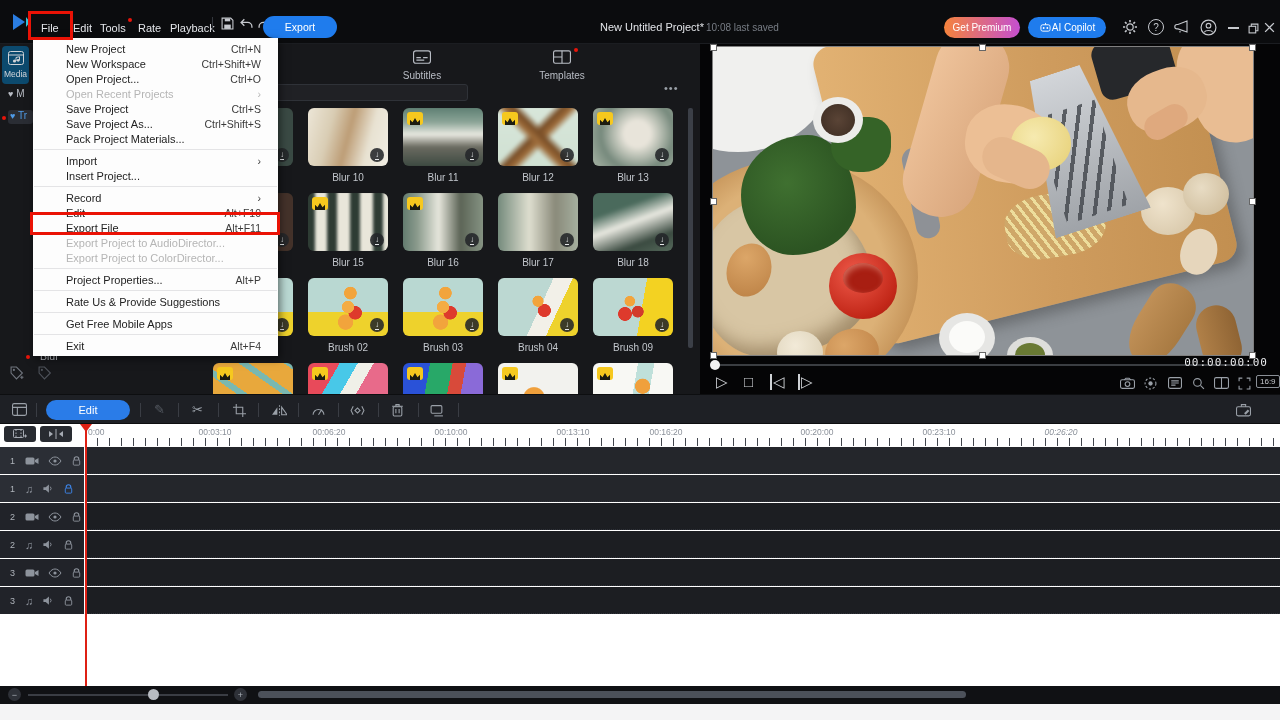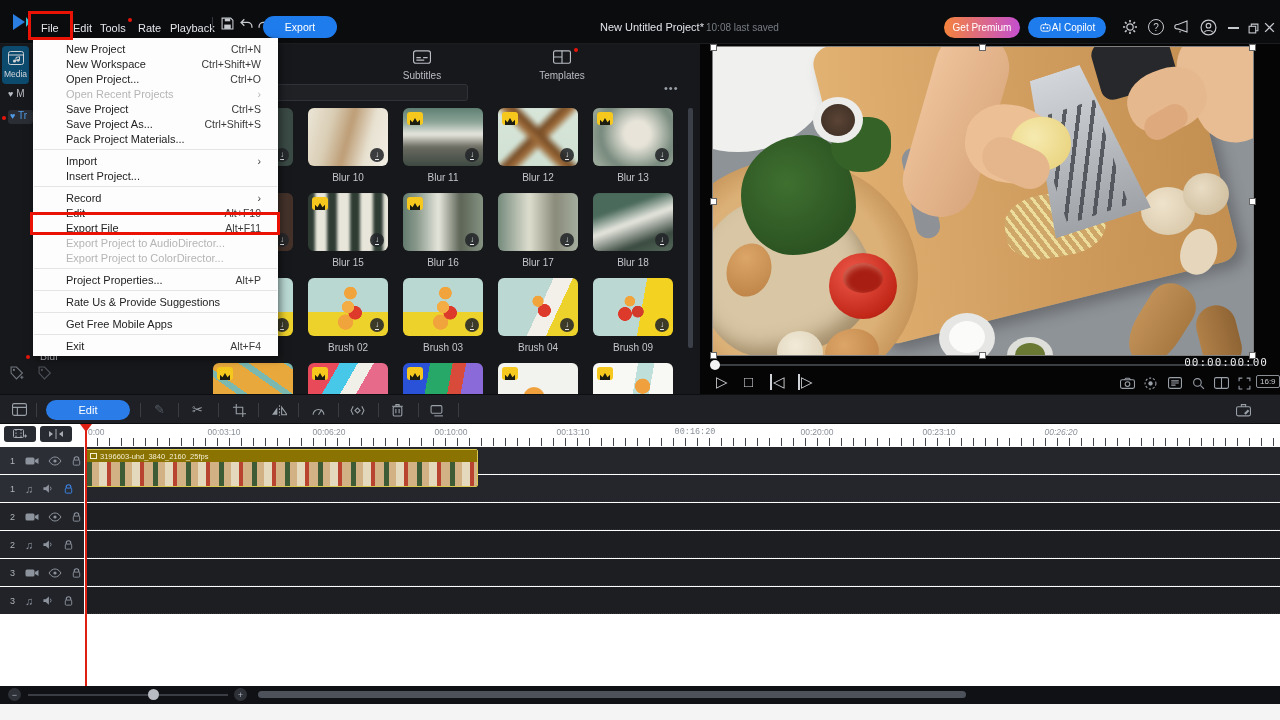--- a/index.html
+++ b/index.html
@@ -569,25 +569,25 @@
         </svg>
     </div>
     <div class="a gutter-btn" style="left:40px;top:2px;">
       <svg width="14" height="10" viewBox="0 0 14 10">
           <path d="M7 0v10" stroke="currentColor"></path>
           <path d="M0 2l4 3-4 3zM14 2l-4 3 4 3z" fill="currentColor"></path>
         </svg>
     </div>
 
     <span class="a ruler-label" style="left:88px;">0:00</span>
-    <span class="a ruler-label" style="left:224px;transform:translateX(-50%);">00:03:10</span>
+    <span class="a ruler-label" style="left:215px;transform:translateX(-50%);">00:03:10</span>
     <span class="a ruler-label" style="left:329px;transform:translateX(-50%);text-align:right;">00:06:20</span>
     <span class="a ruler-label" style="left:451px;transform:translateX(-50%);">00:10:00</span>
     <span class="a ruler-label" style="left:573px;transform:translateX(-50%);">00:13:10</span>
-    <span class="a ruler-label" style="left:695px;transform:translateX(-50%);font-family:Liberation Mono, monospace;">00:16:20</span>
+    <span class="a ruler-label" style="left:666px;transform:translateX(-50%);">00:16:20</span>
     <span class="a ruler-label" style="left:817px;transform:translateX(-50%);">00:20:00</span>
     <span class="a ruler-label" style="left:939px;transform:translateX(-50%);">00:23:10</span>
     <span class="a ruler-label" style="left:1061px;transform:translateX(-50%);font-style:italic;">00:26:20</span>
     <div id="ticks" class="a"></div>
 
     <div class="a trackhead bg-hi" style="top:23px;">
       <span class="num">1</span>
       <span>
           <svg width="14" height="10" viewBox="0 0 14 10">
             <rect x="0.5" y="1.5" width="9" height="7" rx="1.5" fill="currentColor"></rect>
@@ -698,27 +698,20 @@
         </span>
     </div>
 
     <div class="a lane bg-hi" style="top:23px;"></div>
     <div class="a lane bg-hi" style="top:51px;"></div>
     <div class="a lane bg-lo" style="top:79px;"></div>
     <div class="a lane bg-lo" style="top:107px;"></div>
     <div class="a lane bg-lo" style="top:135px;"></div>
     <div class="a lane bg-lo" style="top:163px;"></div>
 
-    <div id="clip" class="a">
-      <div id="clip-title">
-        <span style="display:block;width:7px;height:6px;border:1px solid #f5efd2;"></span>
-        <span>3196603-uhd_3840_2160_25fps</span>
-      </div>
-      <div id="clip-strip"></div>
-    </div>
 
     <div id="playhead" class="a"></div>
     <div id="playhead-flag" class="a"></div>
   </div>
 
   <div id="zoombar" class="a">
     <span class="a zbtn" style="left:8px;">−</span>
     <span class="a" style="left:28px;top:8px;width:200px;height:2px;background:#3a3d44;"></span>
     <span class="a" style="left:148px;top:3px;width:11px;height:11px;border-radius:50%;background:#b8bcc2;"></span>
     <span class="a zbtn" style="left:234px;">+</span>

